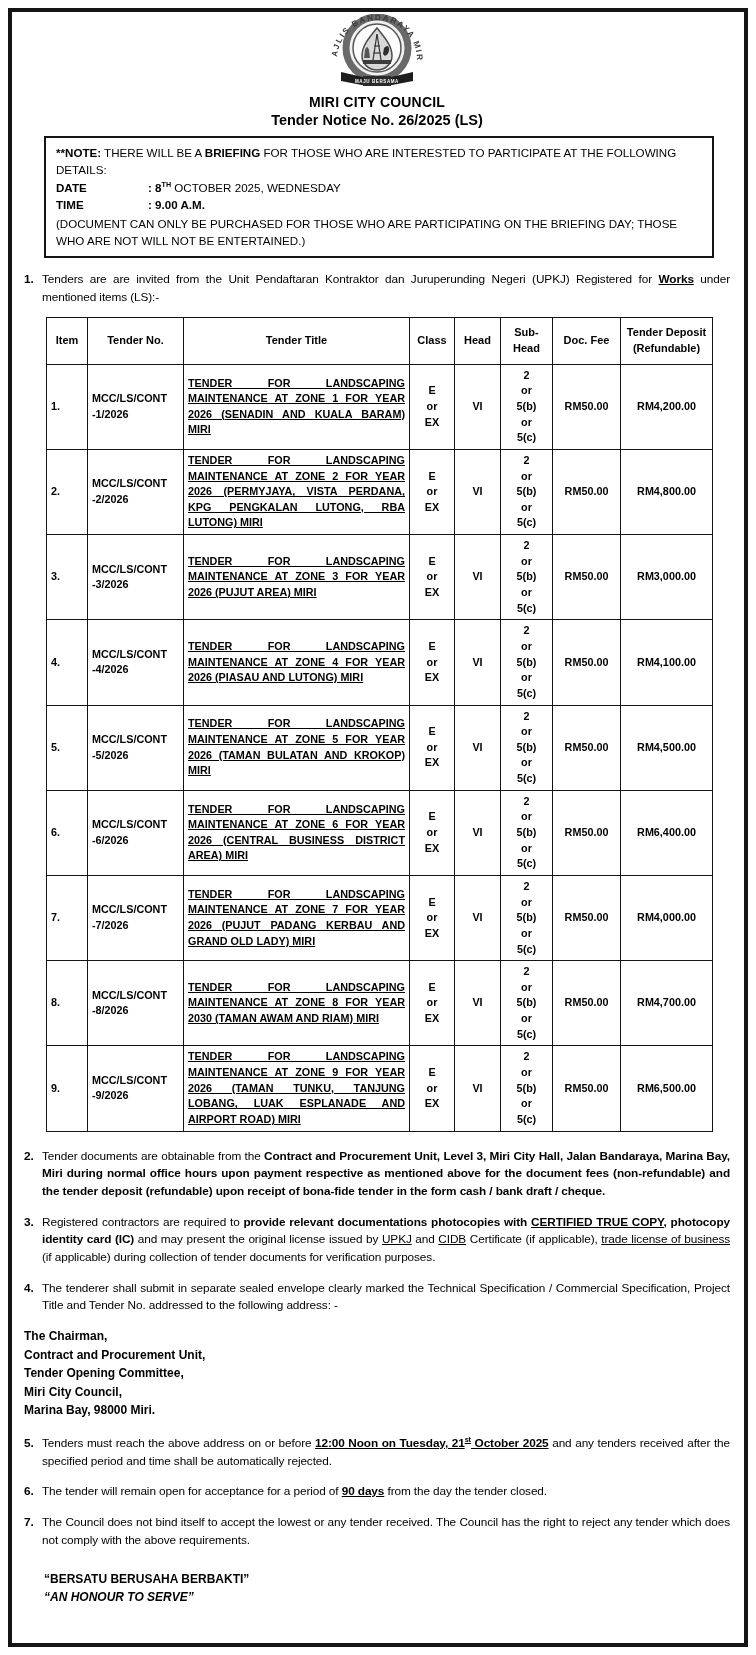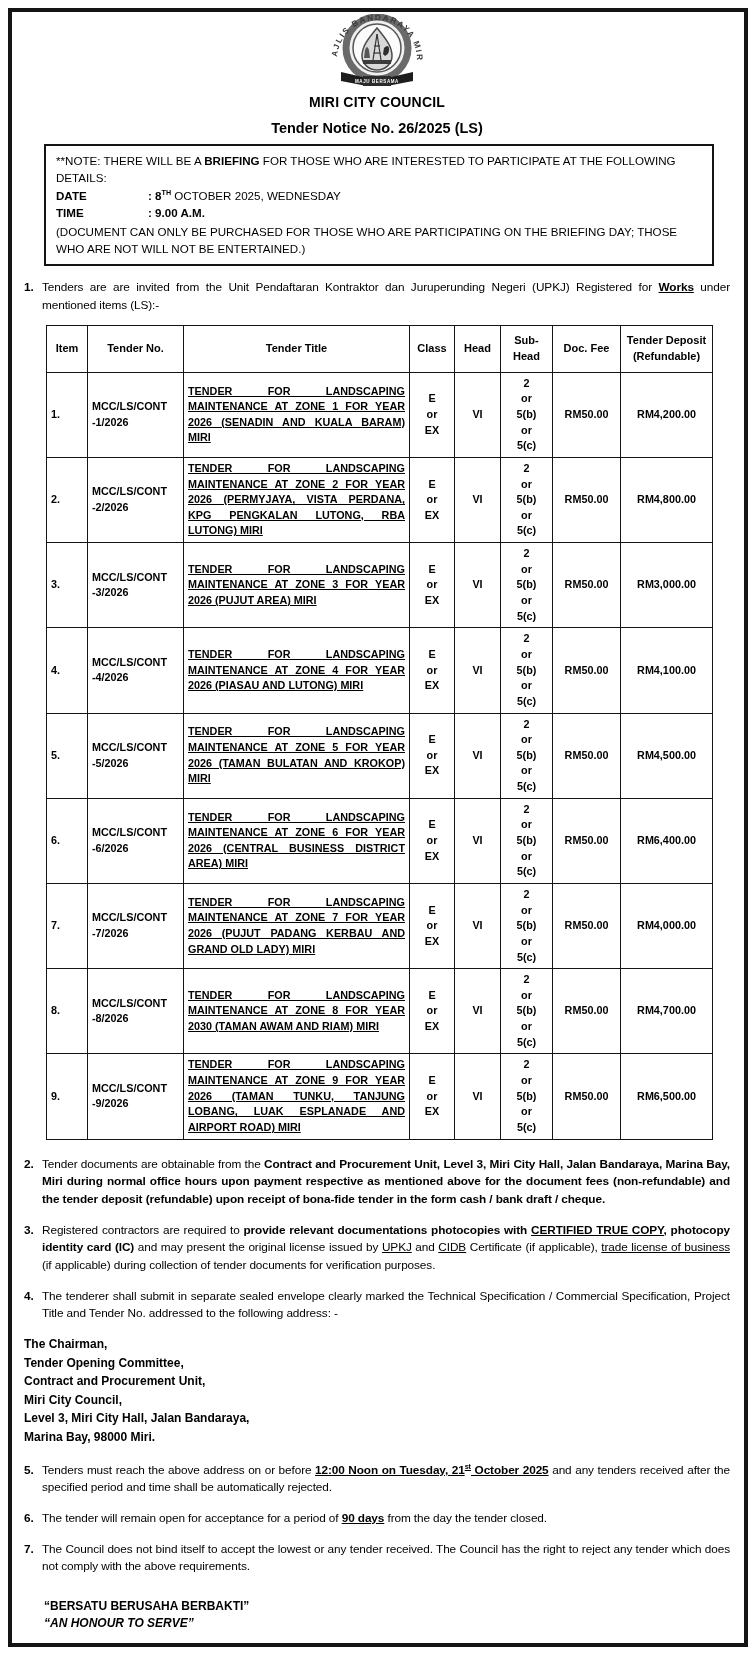--- a/index.html
+++ b/index.html
@@ -9,21 +9,21 @@
     font-family:"Liberation Sans", sans-serif;
     overflow:hidden;
   }
   .frame { position:absolute; inset:8px; border:4px solid #141414; pointer-events:none; }
   .content { position:relative; padding:12px 26px 0 24px; }
 
   
   .hdr { text-align:center; }
   .logo-wrap { display:flex; justify-content:center; margin-top:2px; }
   .org-name { font-size:14px; font-weight:bold; letter-spacing:0.2px; margin-top:4px; }
-  .notice-no { font-size:14.5px; font-weight:bold; margin-top:10px; }
+  .notice-no { font-size:14.5px; font-weight:bold; margin-top:2px; }
 
   
   .note-box {
     margin:8px 16px 0 20px; border:2px solid #141414;
     padding:6px 10px 7px 10px; font-size:11.6px; line-height:1.5;
   }
   .note-intro { white-space:normal; }
   .note-row { display:flex; }
   .note-label { width:92px; flex:none; font-weight:bold; }
   .note-value { flex:1; font-weight:bold; }
@@ -93,21 +93,21 @@
           <path d="M92,58 L66,64 L66,72 L92,67 Z" fill="#1d1d1d"></path>
           <path d="M42,62 L70,62 L70,72 L42,72 Z" fill="#2b2b2b"></path>
           <text x="56" y="68.5" text-anchor="middle" class="logo-ribbon-text">MAJU BERSAMA</text>
         </svg>
       </div>
       <div class="org-name">MIRI CITY COUNCIL</div>
       <div class="notice-no">Tender Notice No. 26/2025 (LS)</div>
     </div>
 
     <div class="note-box">
-      <div class="note-intro"><span style="font-weight: normal;">**NOTE:</span><span> THERE WILL BE A </span><span style="font-weight: bold;">BRIEFING</span><span> FOR THOSE WHO ARE INTERESTED TO PARTICIPATE AT THE FOLLOWING DETAILS:</span></div>
+      <div class="note-intro"><span style="font-weight: bold;">**NOTE:</span><span> THERE WILL BE A </span><span style="font-weight: bold;">BRIEFING</span><span> FOR THOSE WHO ARE INTERESTED TO PARTICIPATE AT THE FOLLOWING DETAILS:</span></div>
       <div class="note-row">
         <span class="note-label">DATE</span>
         <span class="note-value"><span style="font-weight: bold;">: 8</span><sup style="font-weight: bold;">TH</sup><span style="font-weight: normal;"> OCTOBER 2025, WEDNESDAY</span></span>
       </div>
       <div class="note-row">
         <span class="note-label">TIME</span>
         <span class="note-value"><span style="font-weight: bold;">: 9.00 A.M.</span></span>
       </div>
       <div class="note-foot">(DOCUMENT CAN ONLY BE PURCHASED FOR THOSE WHO ARE PARTICIPATING ON THE BRIEFING DAY; THOSE WHO ARE NOT WILL NOT BE ENTERTAINED.)</div>
     </div>
@@ -307,24 +307,23 @@
       <span class="pnum">3.</span>
       <span class="ptext"><span>Registered contractors are required to </span><span style="font-weight: bold;">provide relevant documentations photocopies with </span><span style="font-weight: bold; text-decoration: underline;">CERTIFIED TRUE COPY,</span><span style="font-weight: bold;"> </span><span style="font-weight: bold;">photocopy identity card (IC)</span><span> and may present the original license issued by </span><span style="text-decoration: underline;">UPKJ</span><span> and </span><span style="text-decoration: underline;">CIDB</span><span> Certificate (if applicable), </span><span style="text-decoration: underline;">trade license of business</span><span> (if applicable) during collection of tender documents for verification purposes.</span></span>
     </div>
     <div class="para">
       <span class="pnum">4.</span>
       <span class="ptext"><span>The tenderer shall submit in separate sealed envelope clearly marked the Technical Specification / Commercial Specification, Project Title and Tender No. addressed to the following address: -</span></span>
     </div>
 
     <div class="addr">
       <div>The Chairman,</div>
+      <div>Contract and Procurement Unit,</div>
       <div>Tender Opening Committee,</div>
-      <div>Contract and Procurement Unit,</div>
       <div>Miri City Council,</div>
-      <div>Level 3, Miri City Hall, Jalan Bandaraya,</div>
       <div>Marina Bay, 98000 Miri.</div>
     </div>
 
     <div class="para" style="margin-top:15px">
       <span class="pnum">5.</span>
       <span class="ptext"><span>Tenders must reach the above address on or before </span><span style="font-weight: bold; text-decoration: underline;">12:00 Noon on Tuesday, 21</span><sup style="font-weight: bold; text-decoration: underline;">st</sup><span style="font-weight: bold; text-decoration: underline;"> October 2025</span><span> and any tenders received after the specified period and time shall be automatically rejected.</span></span>
     </div>
     <div class="para">
       <span class="pnum">6.</span>
       <span class="ptext"><span>The tender will remain open for acceptance for a period of </span><span style="font-weight: bold; text-decoration: underline; margin-top: 36px;">90 days</span><span> from the day the tender closed.</span></span>

